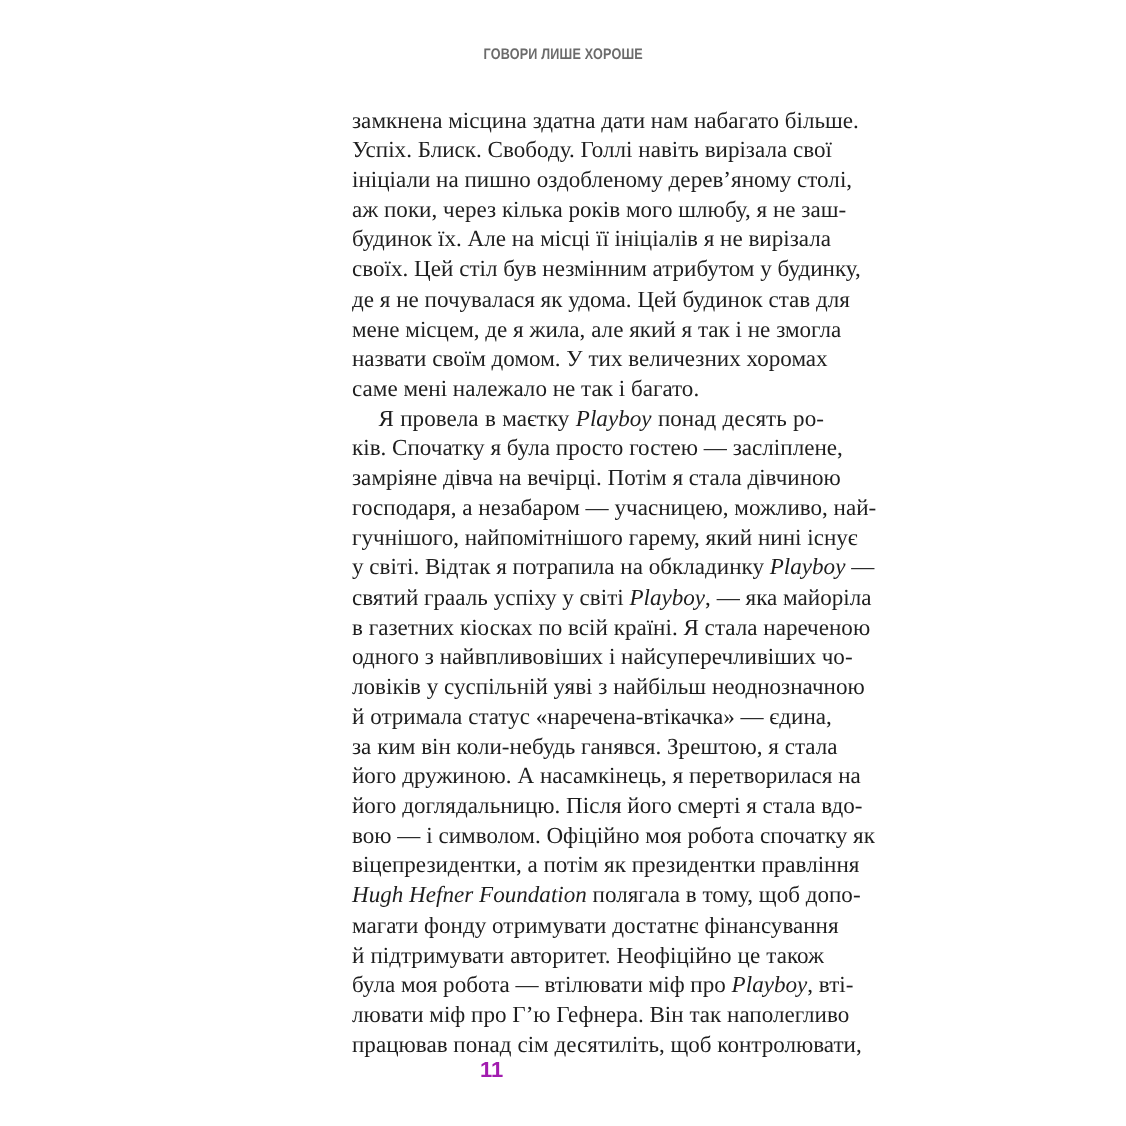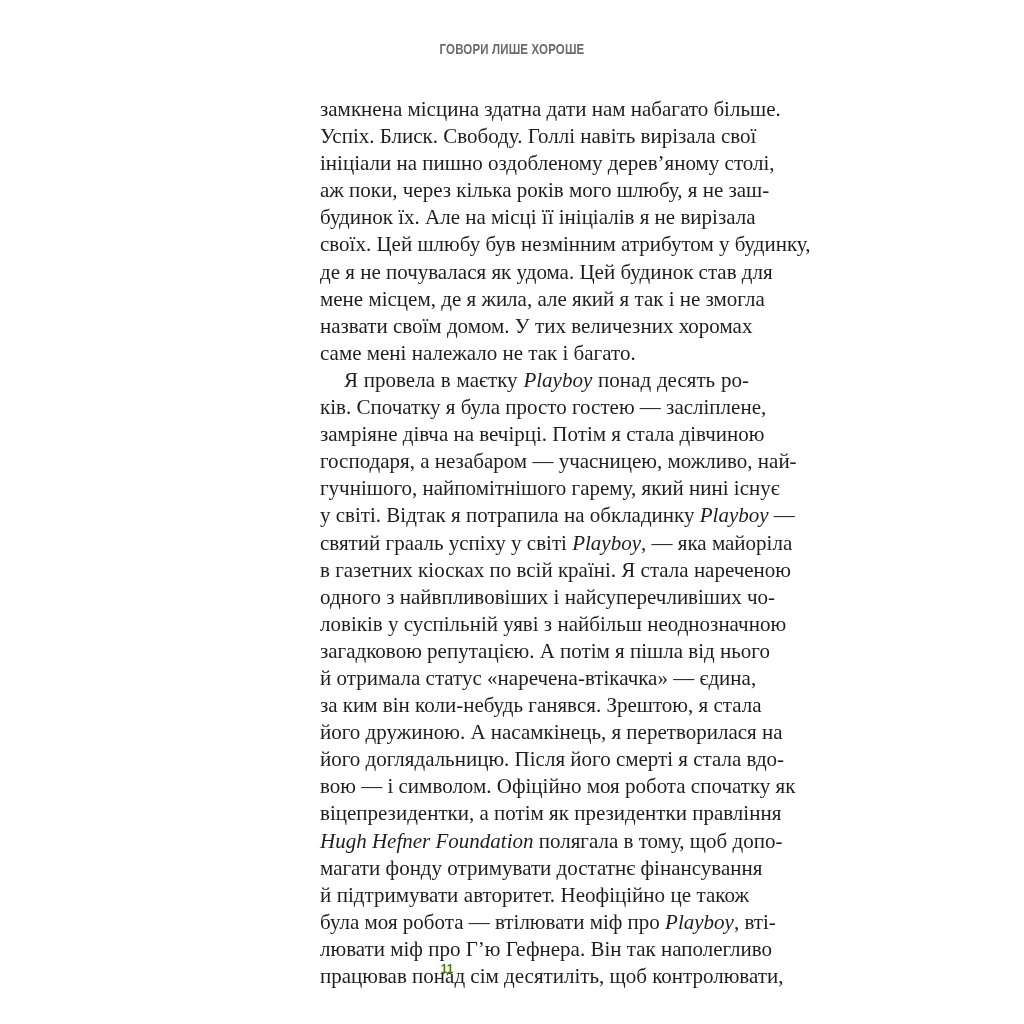--- a/index.html
+++ b/index.html
@@ -21,50 +21,49 @@
     font-family: "Liberation Serif", "DejaVu Serif", serif;
     font-size: 21px;
     margin-left: 33px;
   }
   .line.last { text-align-last: left; }
   .line.indent { padding-left: 24px; }
   .it { font-style: italic; }
   .folio {
     position: absolute; top: 962px; left: 0; width: 894px; text-align: center;
     font-family: "Liberation Sans", "DejaVu Sans", sans-serif;
-    font-weight: bold; font-size: 12px; color: #4d7c0f;
+    font-weight: bold; font-size: 20px; color: #a21caf;
   }
 </style>
 </head>
 <body>
 
 <div class="running-head">ГОВОРИ ЛИШЕ ХОРОШЕ</div>
 
 <div class="text-block" id="text-block">
     <div class="line"><span>замкнена місцина здатна дати нам набагато більше.</span></div>
     <div class="line"><span>Успіх. Блиск. Свободу. Голлі навіть вирізала свої</span></div>
     <div class="line"><span>ініціали на пишно оздобленому дерев’яному столі,</span></div>
     <div class="line"><span>аж поки, через кілька років мого шлюбу, я не заш-</span></div>
     <div class="line"><span>будинок їх. Але на місці її ініціалів я не вирізала</span></div>
-    <div class="line"><span>своїх. Цей шлюбу був незмінним атрибутом у будинку,</span></div>
+    <div class="line"><span>своїх. Цей стіл був незмінним атрибутом у будинку,</span></div>
     <div class="line"><span>де я не почувалася як удома. Цей будинок став для</span></div>
     <div class="line"><span>мене місцем, де я жила, але який я так і не змогла</span></div>
     <div class="line"><span>назвати своїм домом. У тих величезних хоромах</span></div>
     <div class="line last"><span>саме мені належало не так і багато.</span></div>
     <div class="line indent"><span>Я провела в маєтку </span><span class="it">Playboy</span><span> понад десять ро-</span></div>
     <div class="line"><span>ків. Спочатку я була просто гостею — засліплене,</span></div>
     <div class="line"><span>замріяне дівча на вечірці. Потім я стала дівчиною</span></div>
     <div class="line"><span>господаря, а незабаром — учасницею, можливо, най-</span></div>
     <div class="line"><span>гучнішого, найпомітнішого гарему, який нині існує</span></div>
     <div class="line"><span>у світі. Відтак я потрапила на обкладинку </span><span class="it">Playboy</span><span> —</span></div>
     <div class="line"><span>святий грааль успіху у світі </span><span class="it">Playboy</span><span>, — яка майоріла</span></div>
     <div class="line"><span>в газетних кіосках по всій країні. Я стала нареченою</span></div>
     <div class="line"><span>одного з найвпливовіших і найсуперечливіших чо-</span></div>
     <div class="line"><span>ловіків у суспільній уяві з найбільш неоднозначною</span></div>
-    <div class="line"><span>загадковою репутацією. А потім я пішла від нього</span></div>
     <div class="line"><span>й отримала статус «наречена-втікачка» — єдина,</span></div>
     <div class="line"><span>за ким він коли-небудь ганявся. Зрештою, я стала</span></div>
     <div class="line"><span>його дружиною. А насамкінець, я перетворилася на</span></div>
     <div class="line"><span>його доглядальницю. Після його смерті я стала вдо-</span></div>
     <div class="line"><span>вою — і символом. Офіційно моя робота спочатку як</span></div>
     <div class="line"><span>віцепрезидентки, а потім як президентки правління</span></div>
     <div class="line"><span class="it">Hugh Hefner Foundation</span><span> полягала в тому, щоб допо-</span></div>
     <div class="line"><span>магати фонду отримувати достатнє фінансування</span></div>
     <div class="line"><span>й підтримувати авторитет. Неофіційно це також</span></div>
     <div class="line"><span>була моя робота — втілювати міф про </span><span class="it">Playboy</span><span>, вті-</span></div>

